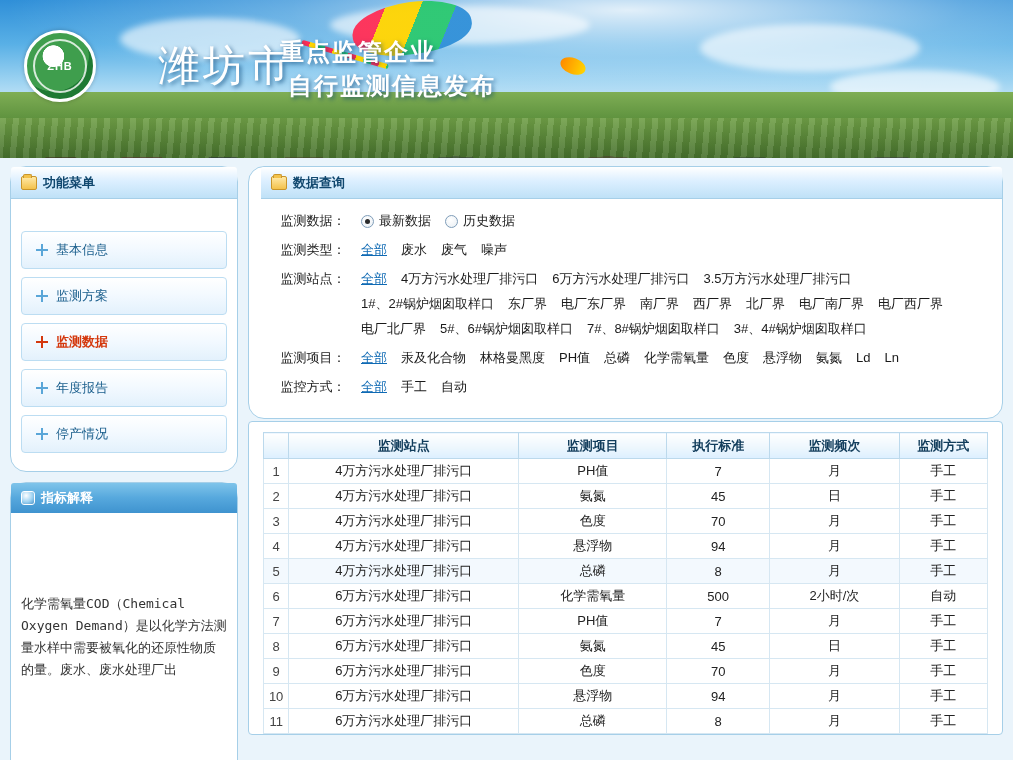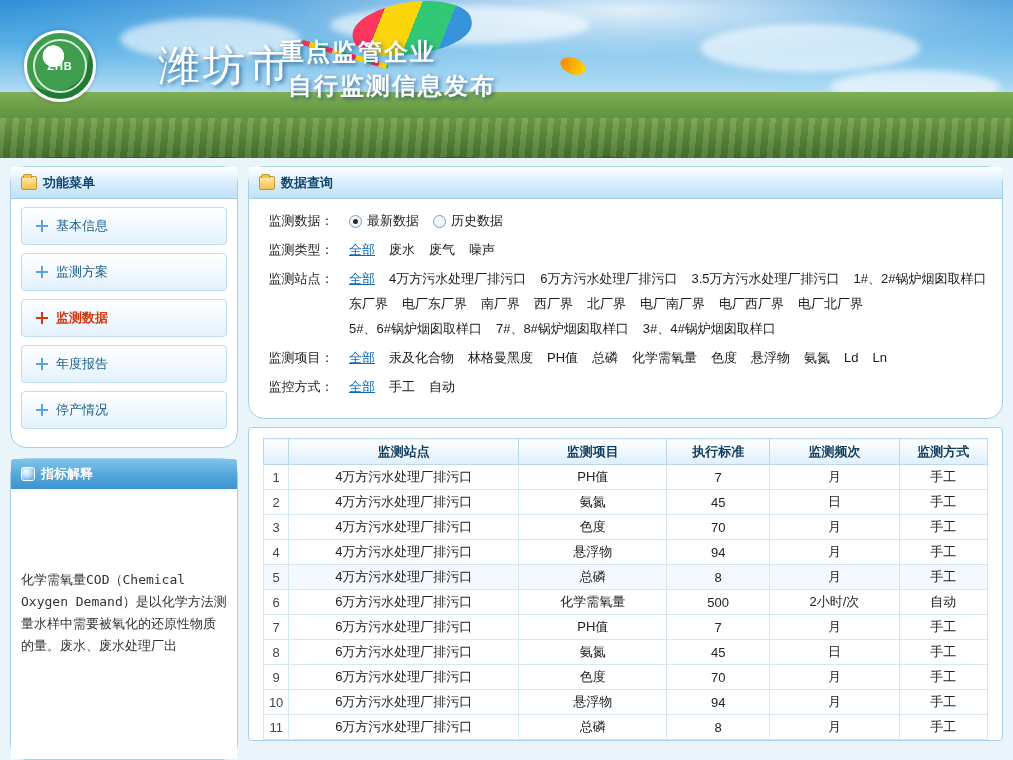--- a/index.html
+++ b/index.html
@@ -174,21 +174,21 @@
     position: relative;
   }
   .panel-head .hicon::before {
     content: ""; position: absolute; left: 1px; top: -3px;
     width: 7px; height: 3px; background: #f3c24b;
     border: 1px solid #c9952a; border-bottom: none; border-radius: 2px 2px 0 0;
   }
 
   
   .menu-panel { margin-bottom: 10px; }
-  .menu-list { padding: 8px 10px 10px 10px; }
+  .menu-list { padding: 8px 10px 10px 10px; margin-top: 24px; }
   .menu-item {
     height: 38px;
     display: flex; align-items: center;
     padding-left: 14px;
     margin-bottom: 8px;
     border: 1px solid #bcddf2;
     border-radius: 4px;
     background: linear-gradient(to bottom, #ffffff 0%, #f2f9ff 50%, #e3f1fc 100%);
     color: #1b5f8d;
     font-size: 13px;
@@ -229,21 +229,21 @@
     padding: 80px 10px 8px 10px;
     font-size: 13px;
     color: #333333;
     line-height: 22px;
     font-family: "DejaVu Sans Mono", monospace;
     overflow: hidden;
     background: #ffffff;
   }
 
   
-  .query-panel { margin-bottom: 8px; }
+  .query-panel { margin-bottom: 2px; padding-left: 12px; }
   .query-body { padding: 12px 14px 12px 14px; }
   .form-row {
     display: flex;
     margin-bottom: 9px;
     font-size: 13px;
     line-height: 20px;
   }
   .form-label {
     flex: 0 0 86px;
     text-align: center;

